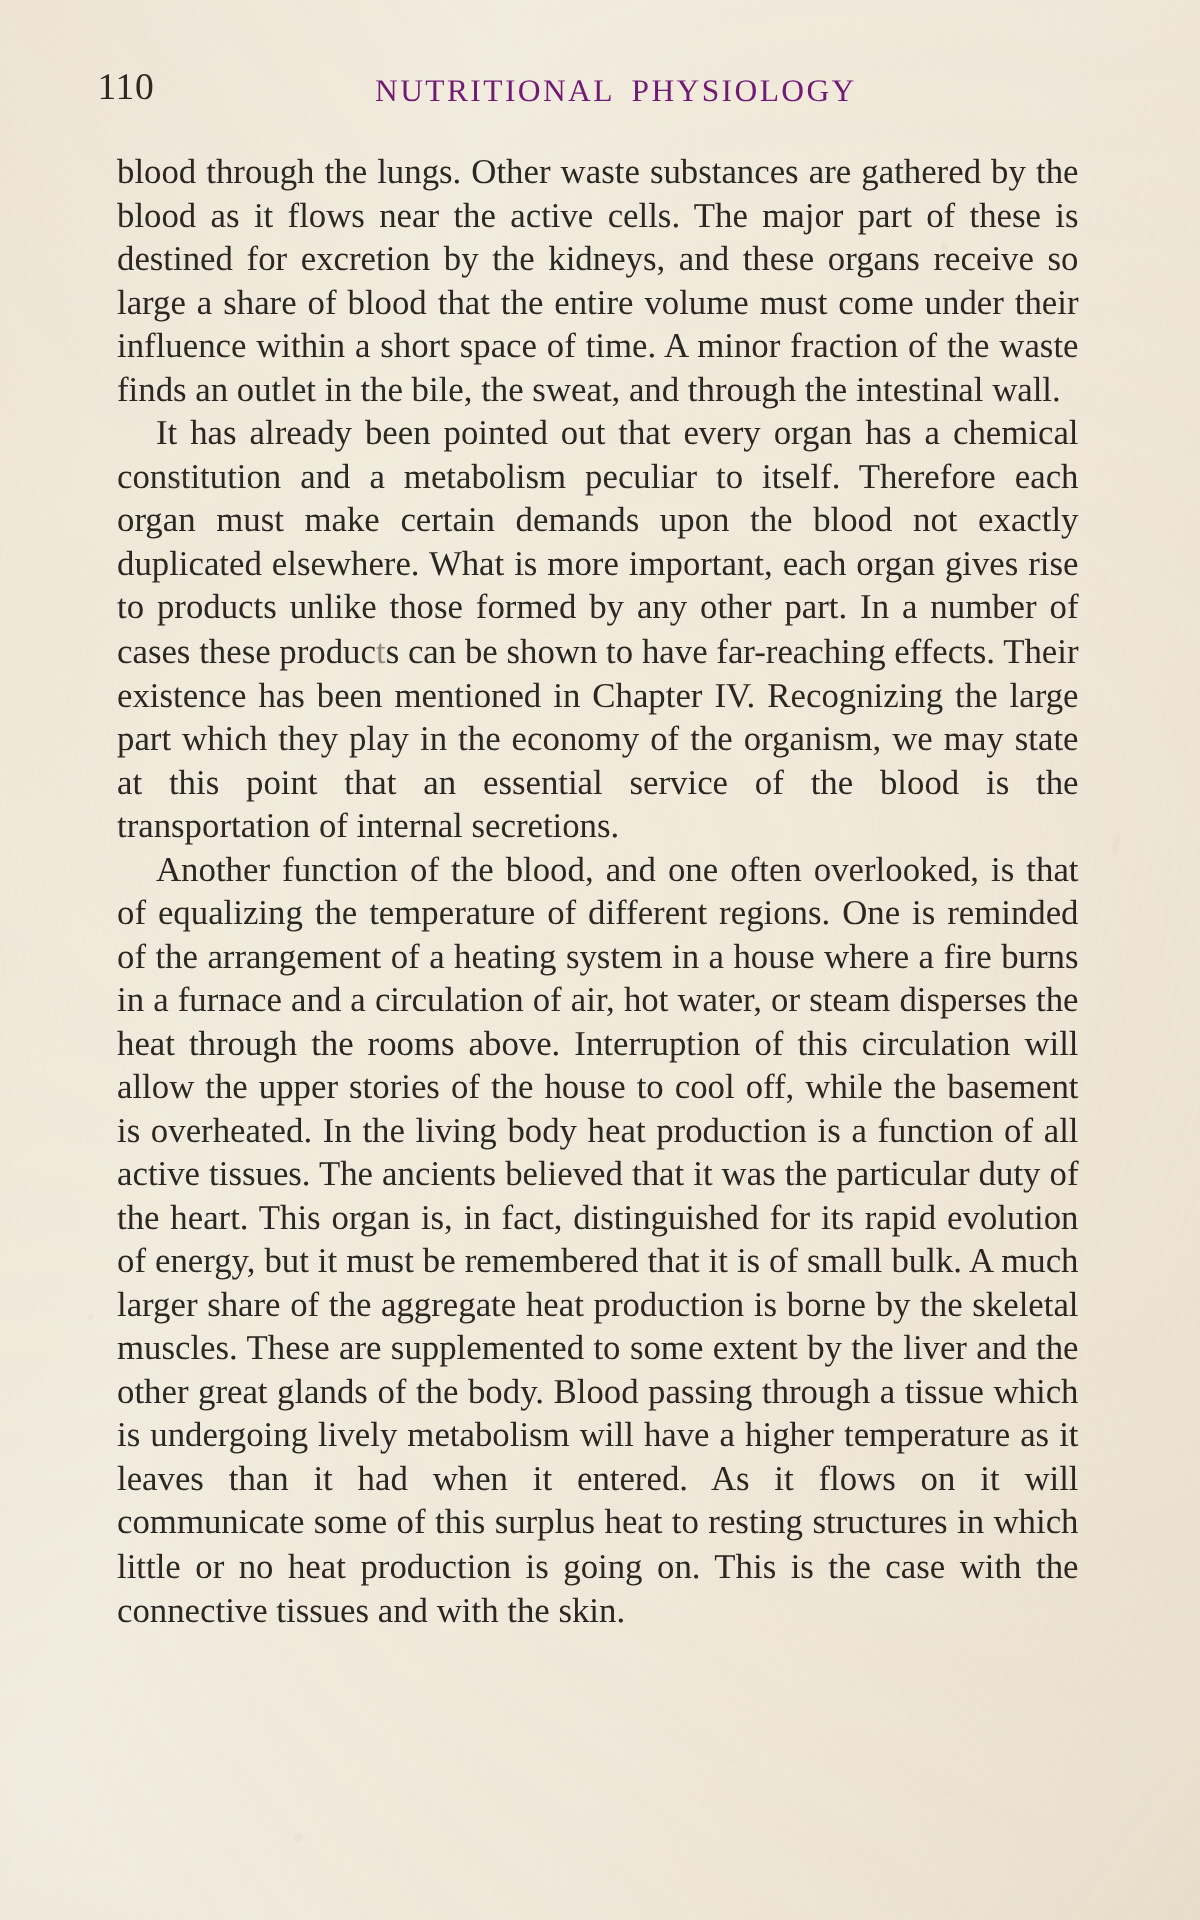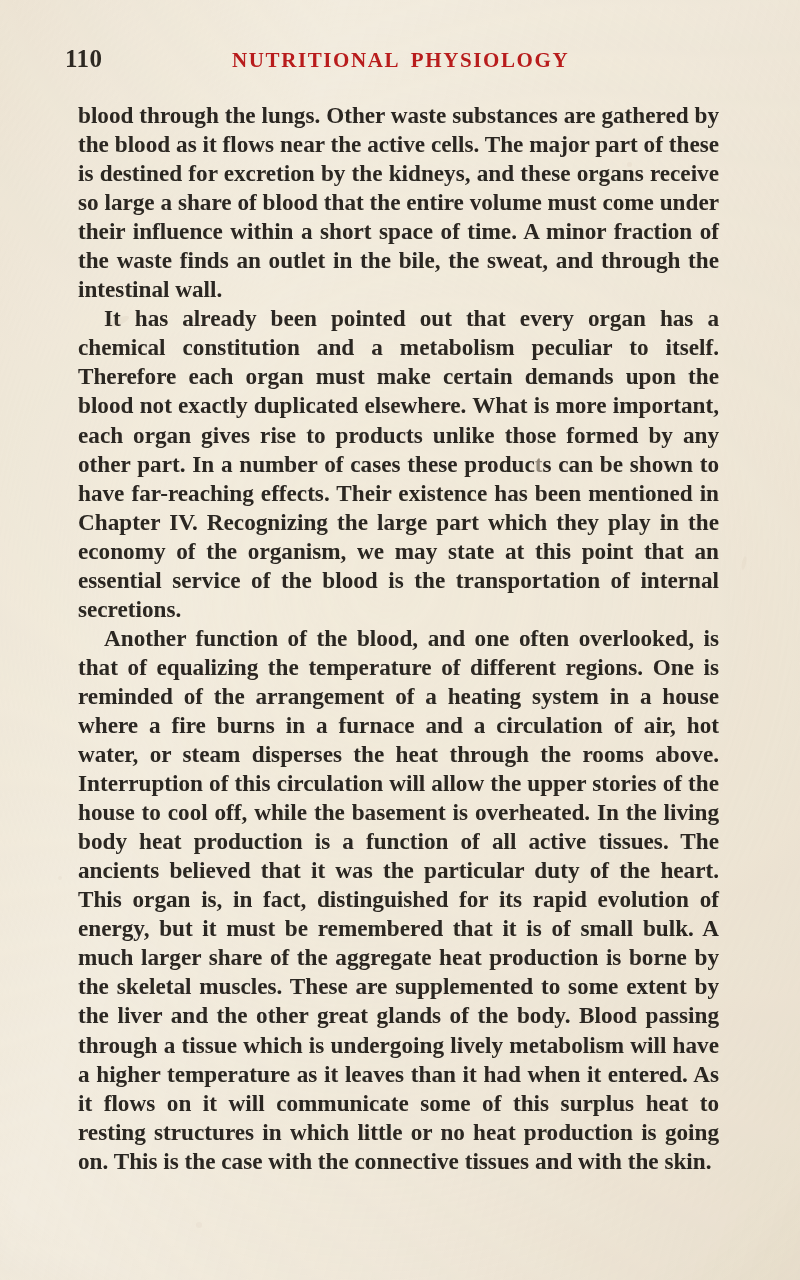--- a/index.html
+++ b/index.html
@@ -38,21 +38,20 @@
   .paper-speck {
     position: absolute;
     pointer-events: none;
     border-radius: 50%;
     background: rgba(173,157,130,0.22);
   }
 
   .page {
     position: absolute;
     inset: 0;
-    font-weight: bold;
   }
 
   
   .running-head {
     position: absolute;
     top: 44px;
     left: 65px;
     width: 640px;
     height: 30px;
   }
@@ -60,27 +59,27 @@
     position: absolute;
     left: 0;
     top: 0;
     font-size: 25px;
     line-height: 30px;
     letter-spacing: 0.5px;
     color: #2e2a24;
   }
   .head-title {
     position: absolute;
-    left: 167px;
+    left: 185px;
     top: 2px;
     font-size: 21px;
     line-height: 28px;
     letter-spacing: 1.6px;
     word-spacing: 5px;
-    color: #b91c1c;
+    color: #701a75;
     font-variant: small-caps;
     text-transform: uppercase;
     white-space: nowrap;
   }
 
   
   .text-block {
     position: absolute;
     top: 101px;
     left: 78px;

